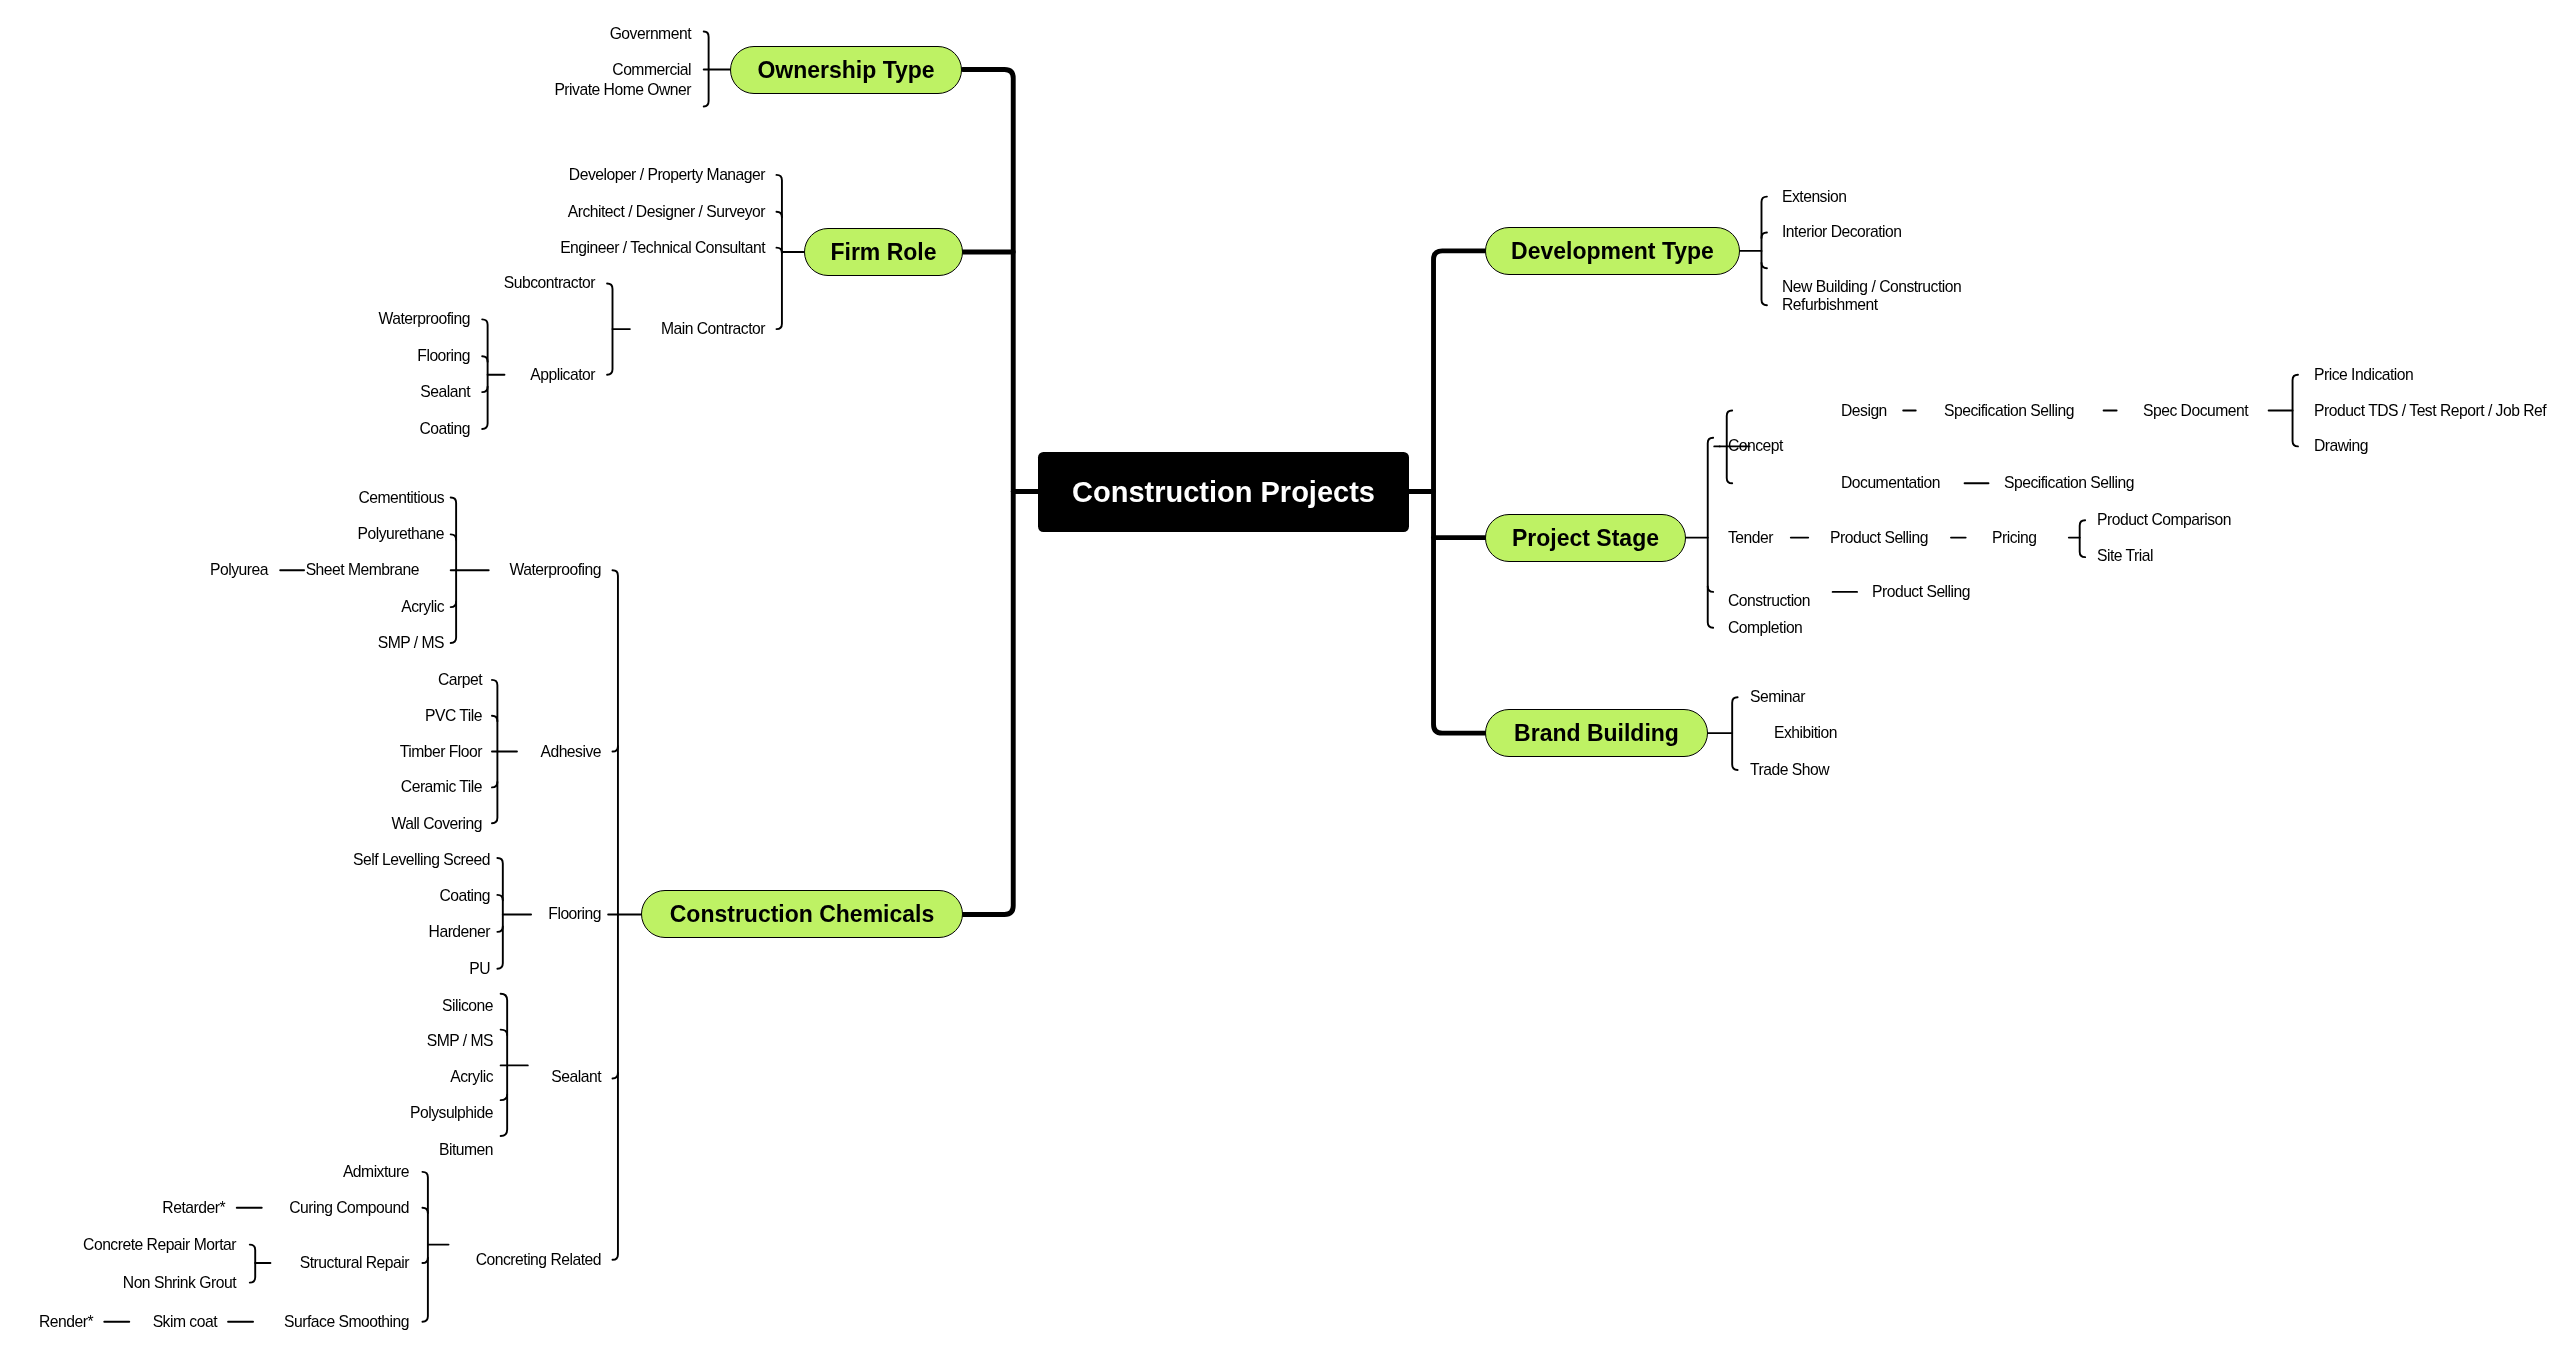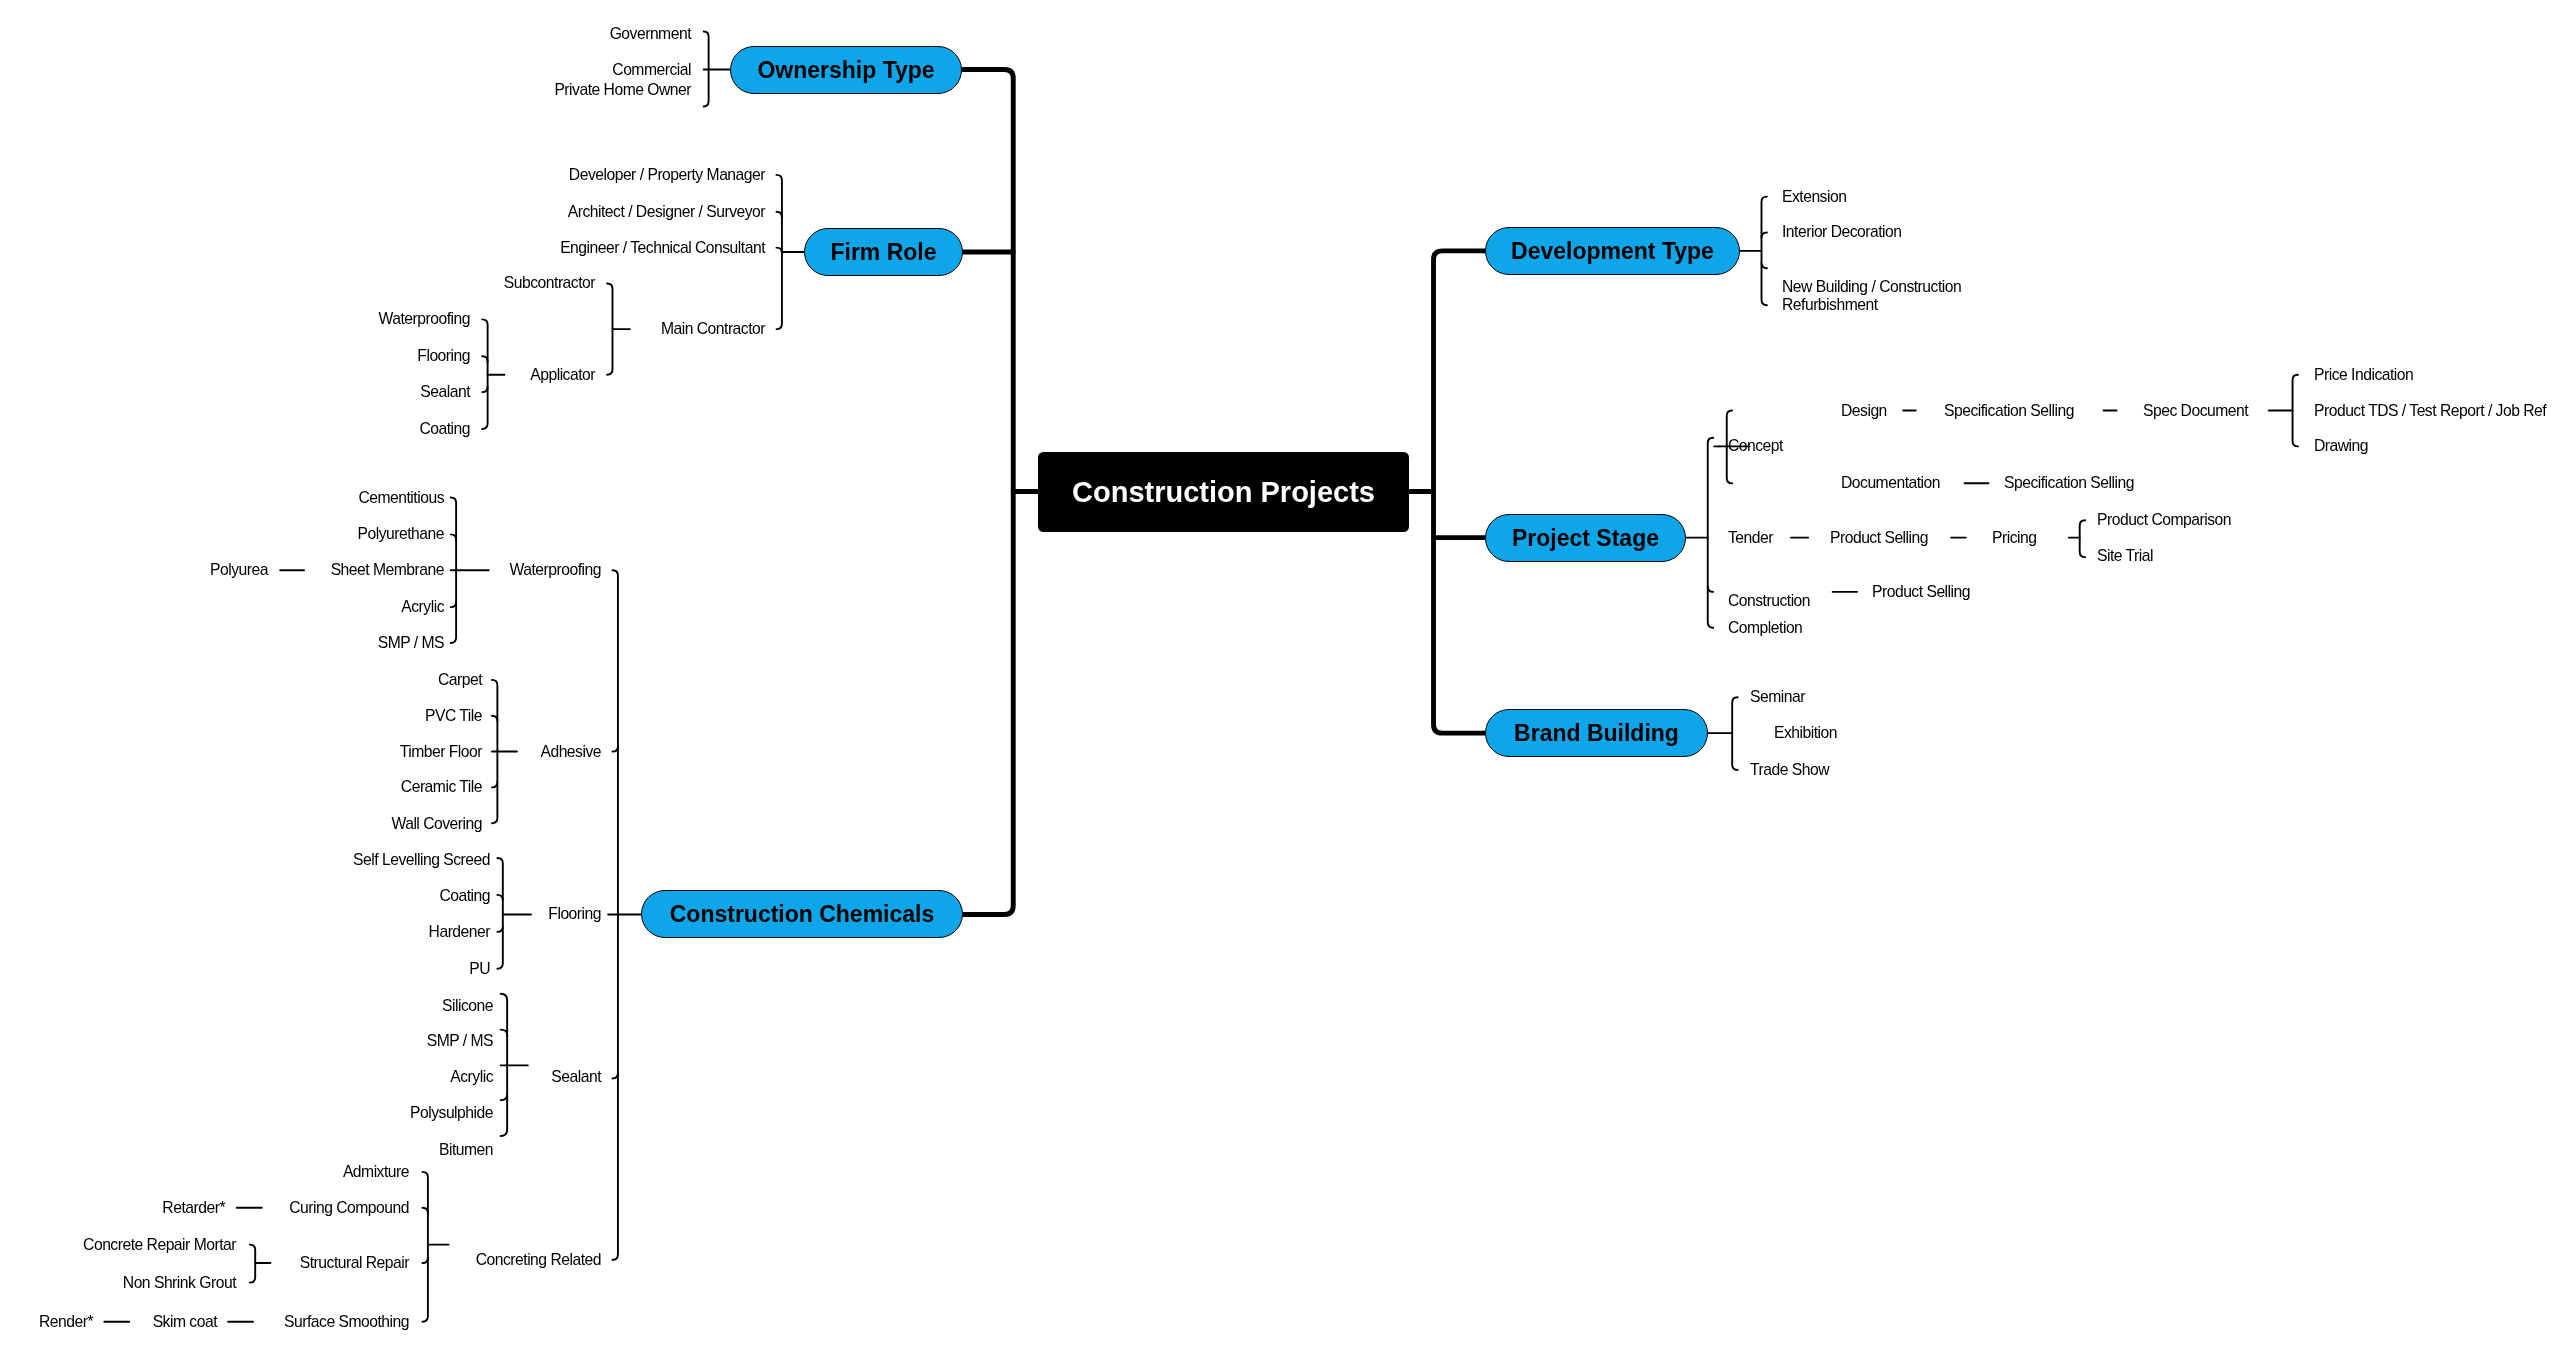--- a/index.html
+++ b/index.html
@@ -1,20 +1,20 @@
 <!DOCTYPE html>
 <html style="font-size:8.7px"><head>
 <meta charset="utf-8">
 <style>
   html,body{margin:0;padding:0;background:#ffffff;}
   body{width:2576px;height:1350px;position:relative;overflow:hidden;font-family:"Liberation Sans",sans-serif;color:#000;}
   svg.wires{position:absolute;left:0;top:0;width:2576px;height:1350px;}
   .t{position:absolute;font-size:15.7px;line-height:18.5px;white-space:nowrap;transform:translateY(-50%);letter-spacing:-0.5px;}
   .r{text-align:right;transform:translate(-100%,-50%);}
-  .pill{position:absolute;background:#0ea5e9;border:1.6px solid #000;border-radius:25px;box-sizing:border-box;height:48px;display:flex;align-items:center;justify-content:center;font-weight:bold;font-size:23px;transform:translateY(-50%);white-space:nowrap;}
+  .pill{position:absolute;background:#bef264;border:1.6px solid #000;border-radius:25px;box-sizing:border-box;height:48px;display:flex;align-items:center;justify-content:center;font-weight:bold;font-size:23px;transform:translateY(-50%);white-space:nowrap;}
   .root{position:absolute;left:1038px;top:452px;width:371px;height:80px;background:#000;border-radius:5.4px;color:#fff;font-weight:bold;font-size:29px;display:flex;align-items:center;justify-content:center;}
 </style>
 </head>
 <body>
 
 <svg class="wires" viewBox="0 0 4744 2486">
   <g fill="none" stroke="#000" stroke-linecap="round">
 
     <g stroke-width="9">
       <path d="M1773 128 H1850 Q1866 128 1866 144 V1668 Q1866 1684 1850 1684 H1773"></path>
@@ -140,21 +140,21 @@
 
 <div class="pill" style="left:641px;top:914px;width:322px;">Construction Chemicals</div>
 <div class="t r" style="left:601px;top:570px;">Waterproofing</div>
 <div class="t r" style="left:601px;top:752px;">Adhesive</div>
 <div class="t r" style="left:601px;top:914px;">Flooring</div>
 <div class="t r" style="left:601px;top:1077px;">Sealant</div>
 <div class="t r" style="left:601px;top:1260px;">Concreting Related</div>
 
 <div class="t r" style="left:444px;top:498px;">Cementitious</div>
 <div class="t r" style="left:444px;top:534px;text-align:center;">Polyurethane</div>
-<div class="t r" style="left:444px;top:570px;">Sheet Membrane</div>
+<div class="t r" style="left:419px;top:570px;">Sheet Membrane</div>
 <div class="t r" style="left:444px;top:607px;">Acrylic</div>
 <div class="t r" style="left:444px;top:643px;">SMP / MS</div>
 <div class="t r" style="left:268px;top:570px;">Polyurea</div>
 
 <div class="t r" style="left:482px;top:680px;">Carpet</div>
 <div class="t r" style="left:482px;top:716px;">PVC Tile</div>
 <div class="t r" style="left:482px;top:752px;">Timber Floor</div>
 <div class="t r" style="left:482px;top:787px;">Ceramic Tile</div>
 <div class="t r" style="left:482px;top:824px;">Wall Covering</div>
 

